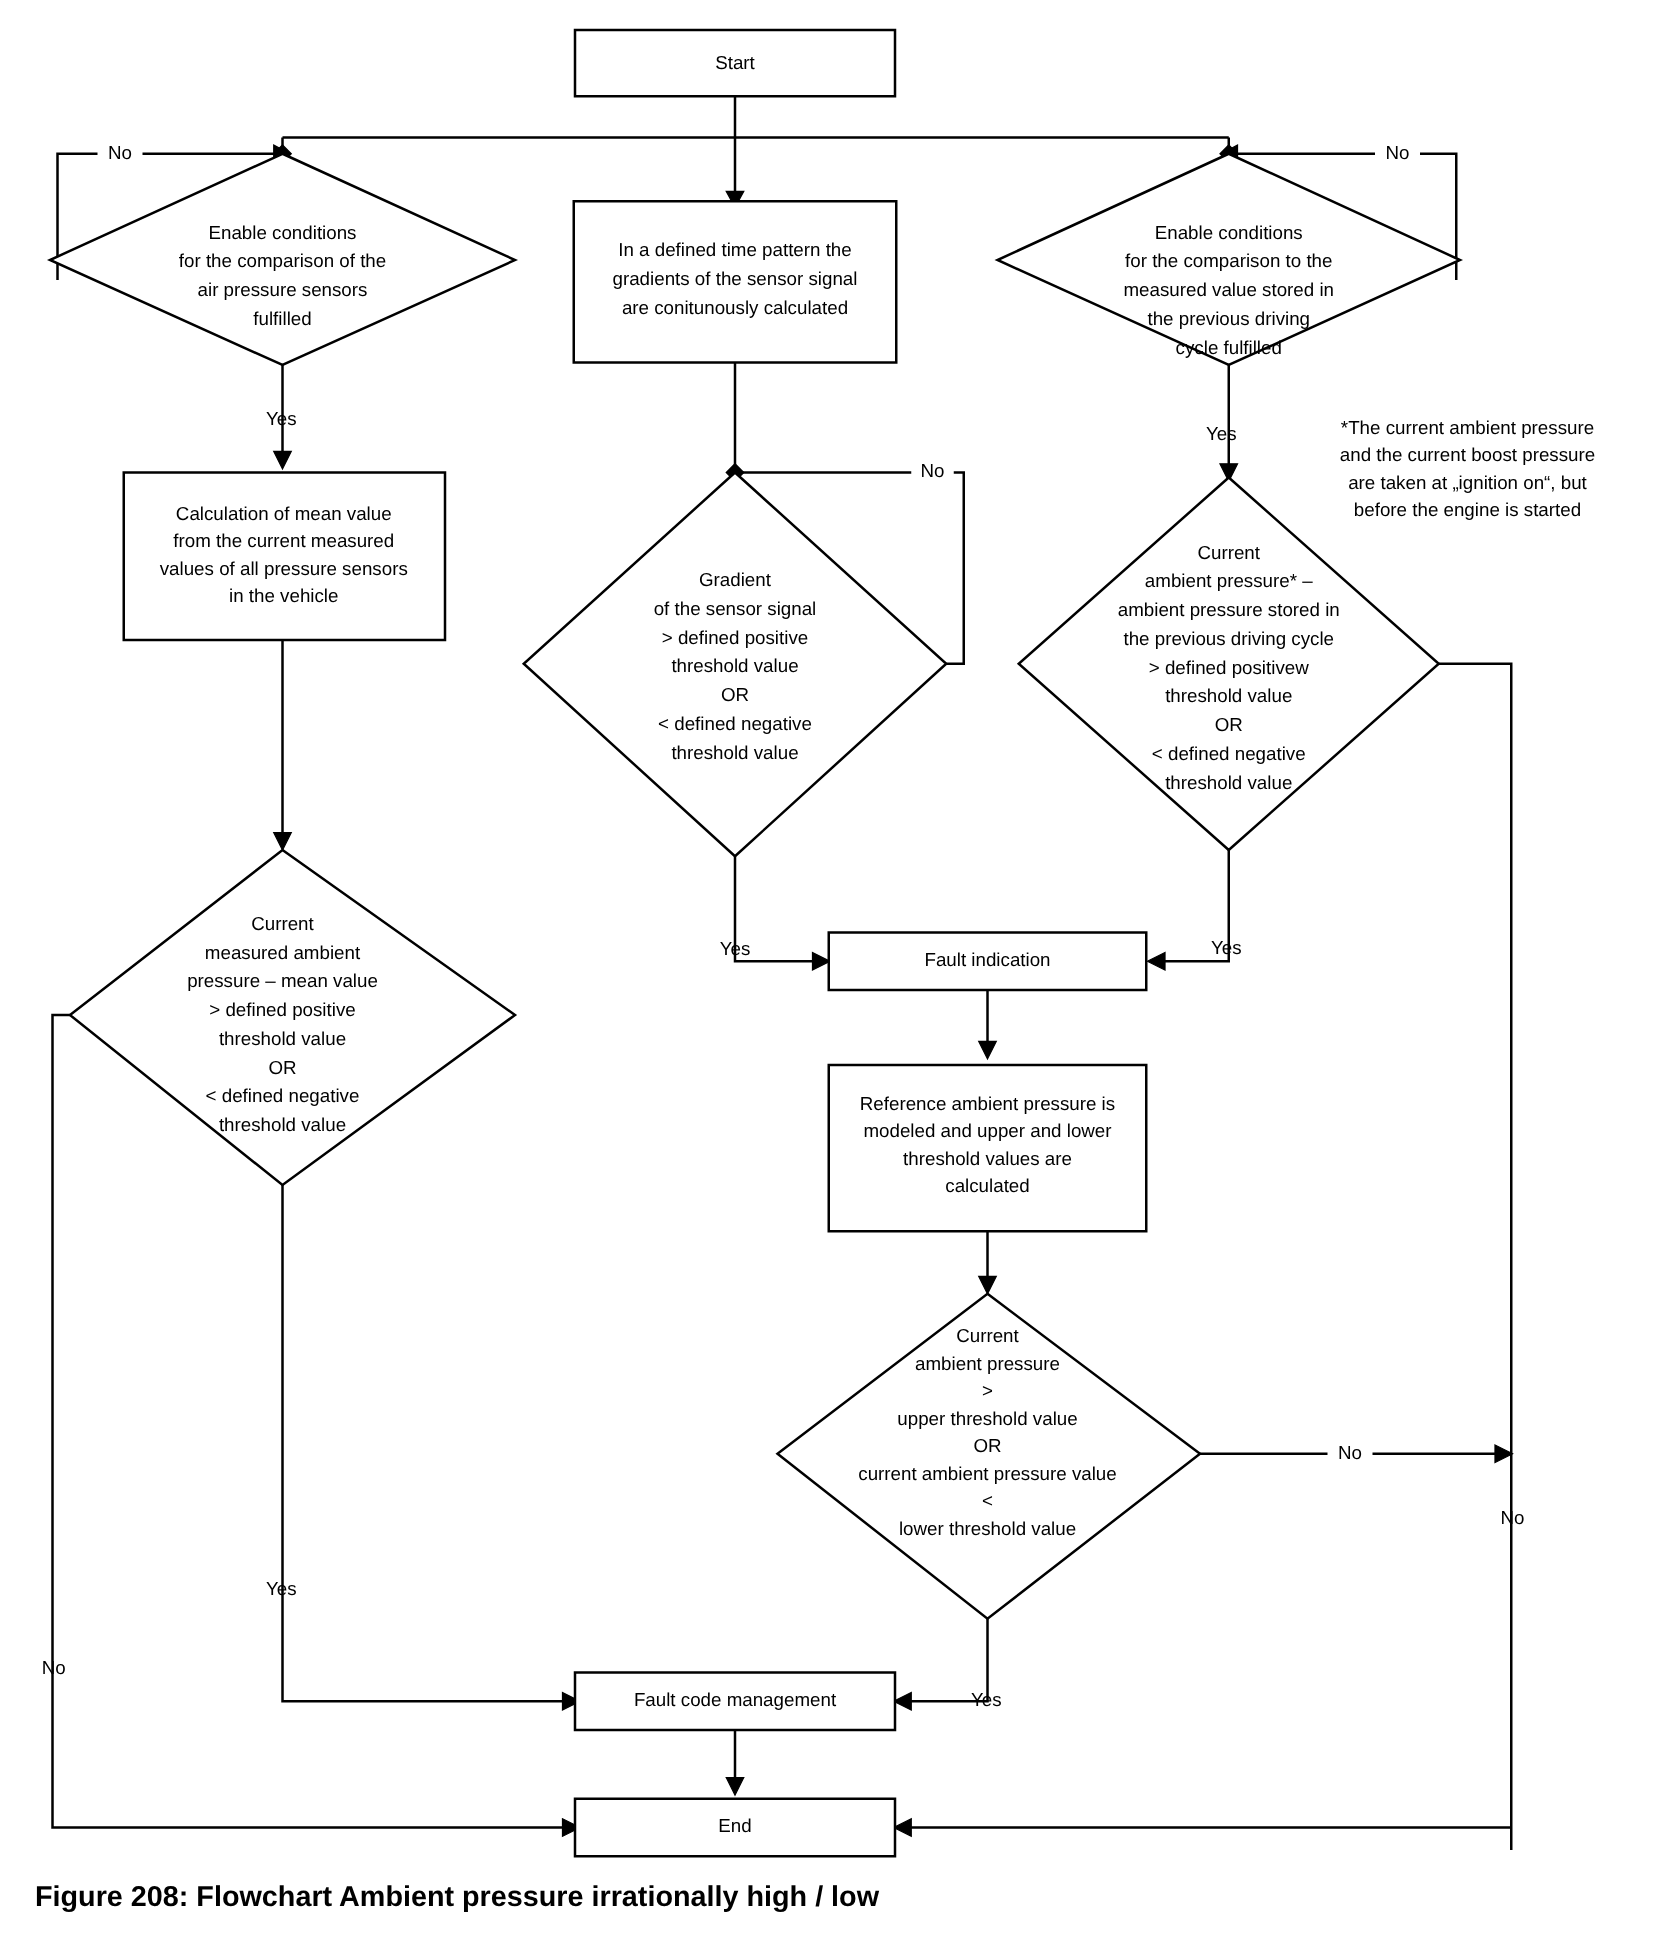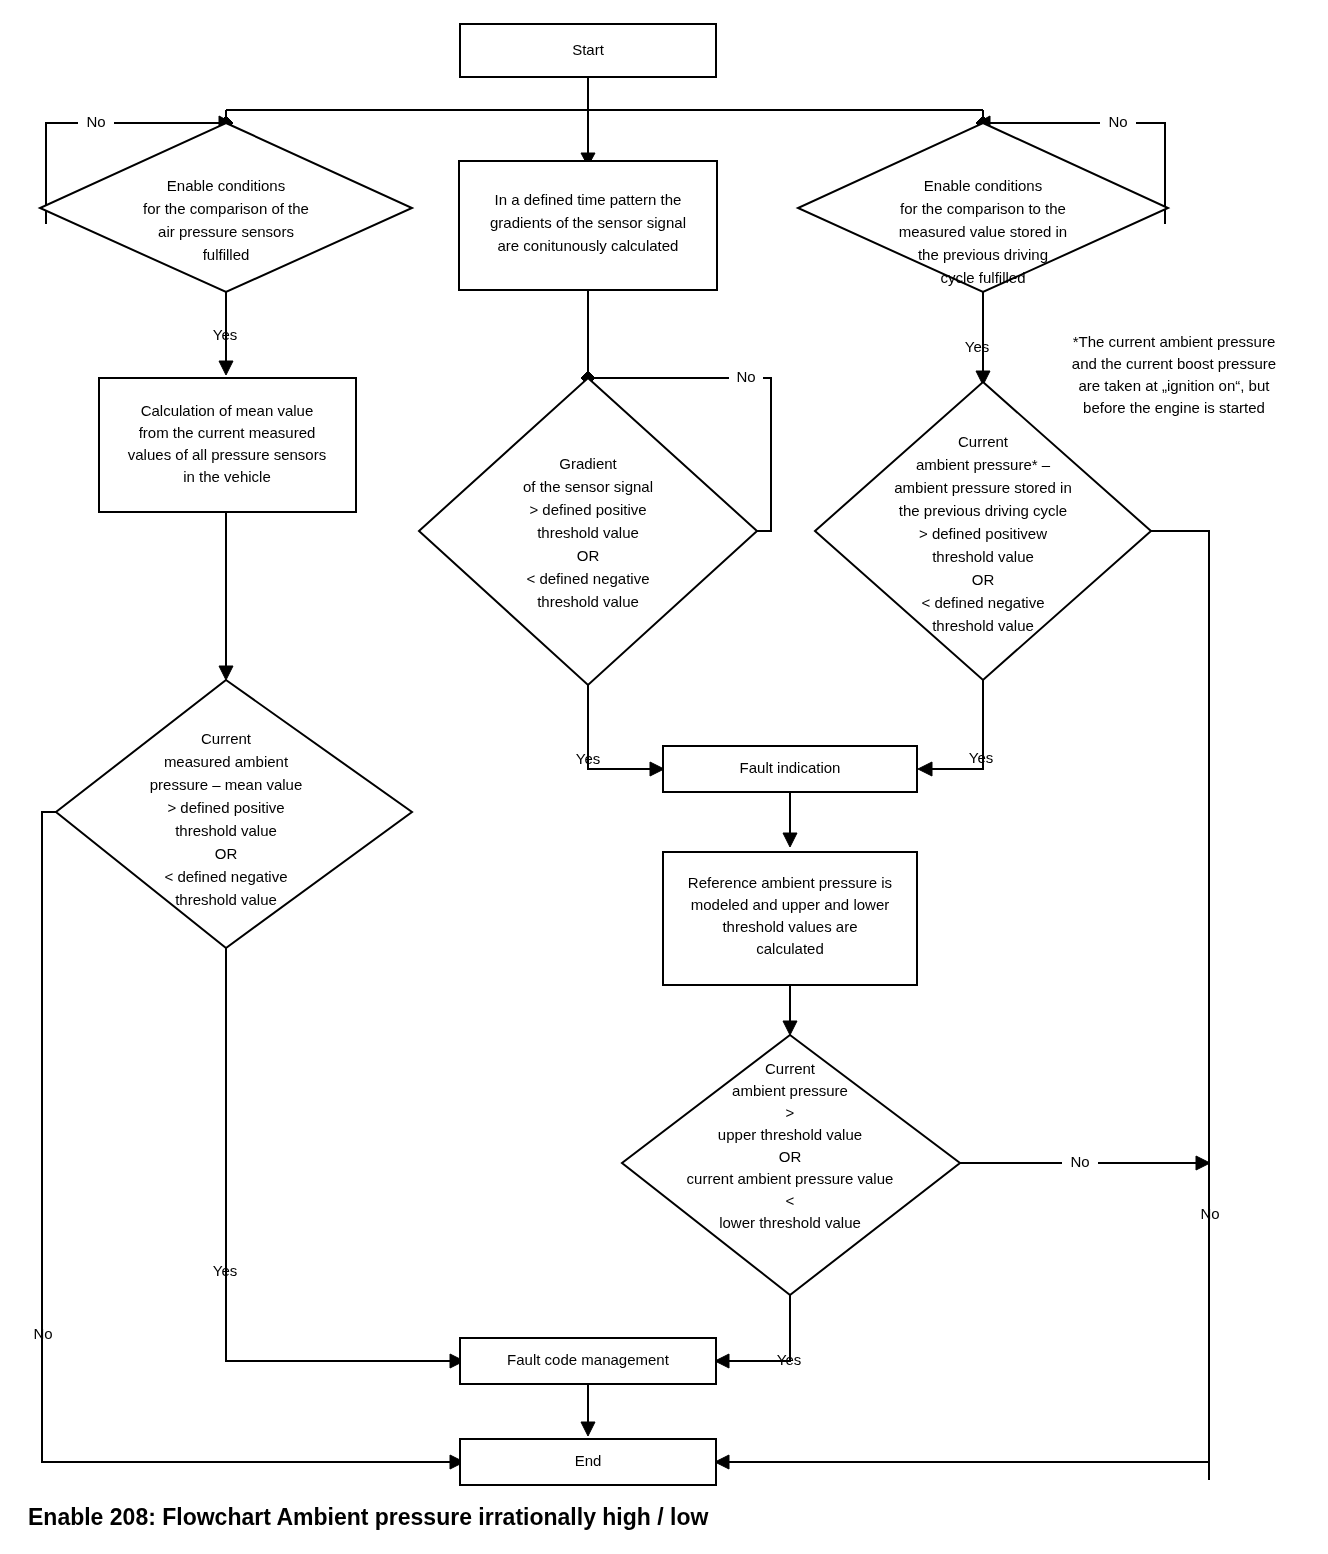--- a/index.html
+++ b/index.html
@@ -289,15 +289,15 @@
       <rect x="1062" y="1152" width="36" height="22" fill="#ffffff"></rect>
       <text class="edgelabel" x="1080" y="1163">No</text>
 
       <text class="edgelabel" x="1210" y="1215">No</text>
 
       <text class="edgelabel" x="789" y="1361">Yes</text>
     </g>
 
   </svg>
 
-  <div id="caption">Enable 208: Flowchart Ambient pressure irrationally high / low</div>
+  <div id="caption">Figure 208: Flowchart Ambient pressure irrationally high / low</div>
 
 </div>
 
 </body></html>

